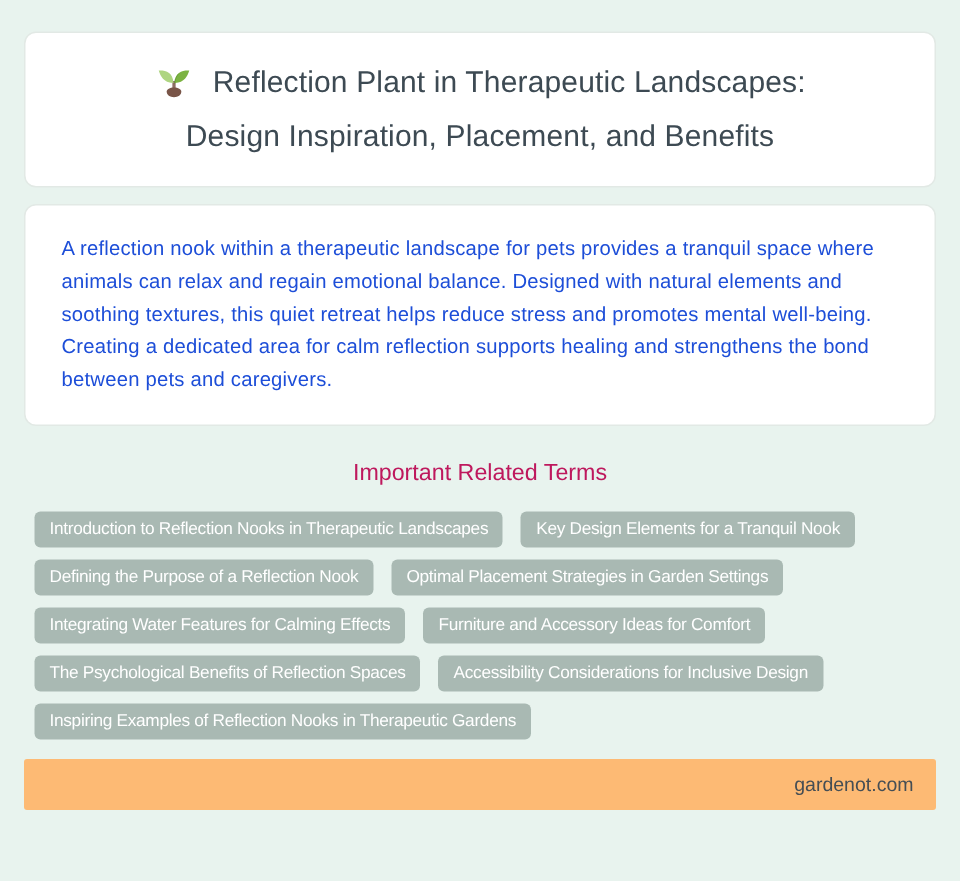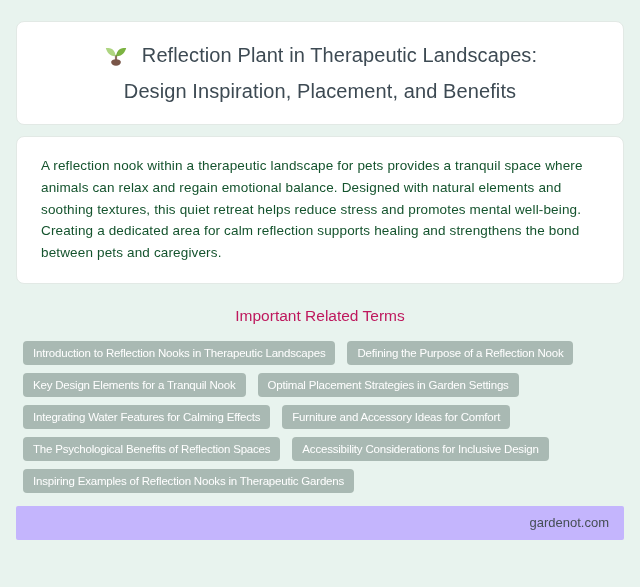--- a/index.html
+++ b/index.html
@@ -42,21 +42,21 @@
     margin-right: 13px;
   }
   .summary-card {
     padding: 18px 24px 19px;
     margin-bottom: 23px;
   }
   .summary-card p {
     margin: 0;
     font-size: 13.5px;
     line-height: 21.8px;
-    color: #14532d;
+    color: #1d4ed8;
     letter-spacing: 0.15px;
   }
   .terms-heading {
     margin: 0 0 16px;
     text-align: center;
     font-size: 15.5px;
     font-weight: 500;
     color: #be185d;
   }
   .tags {
@@ -74,21 +74,21 @@
     line-height: 14px;
     letter-spacing: -0.2px;
     padding: 5px 10px;
     border-radius: 4px;
     white-space: nowrap;
     text-decoration: none;
     cursor: pointer;
   }
   .footer {
     height: 34px;
-    background: #c4b5fd;
+    background: #fdba74;
     border-radius: 2px;
     display: flex;
     align-items: center;
     justify-content: flex-end;
     padding: 0 15px;
     font-size: 13px;
     color: #454e54;
   }
 </style>
 </head>
@@ -115,22 +115,22 @@
 
   <div class="card summary-card">
     <p>A reflection nook within a therapeutic landscape for pets provides a tranquil space where animals can relax and regain emotional balance. Designed with natural elements and soothing textures, this quiet retreat helps reduce stress and promotes mental well-being. Creating a dedicated area for calm reflection supports healing and strengthens the bond between pets and caregivers.</p>
   </div>
 
   <h2 class="terms-heading">Important Related Terms</h2>
 
   <div class="tags">
 
   <a class="tag">Introduction to Reflection Nooks in Therapeutic Landscapes</a>
+      <a class="tag">Key Design Elements for a Tranquil Nook</a>
       <a class="tag">Defining the Purpose of a Reflection Nook</a>
-      <a class="tag">Key Design Elements for a Tranquil Nook</a>
       <a class="tag">Optimal Placement Strategies in Garden Settings</a>
       <a class="tag">Integrating Water Features for Calming Effects</a>
       <a class="tag">Furniture and Accessory Ideas for Comfort</a>
       <a class="tag">The Psychological Benefits of Reflection Spaces</a>
       <a class="tag">Accessibility Considerations for Inclusive Design</a>
       <a class="tag">Inspiring Examples of Reflection Nooks in Therapeutic Gardens</a>
     </div>
 
   <div class="footer">
     <span>gardenot.com</span>

